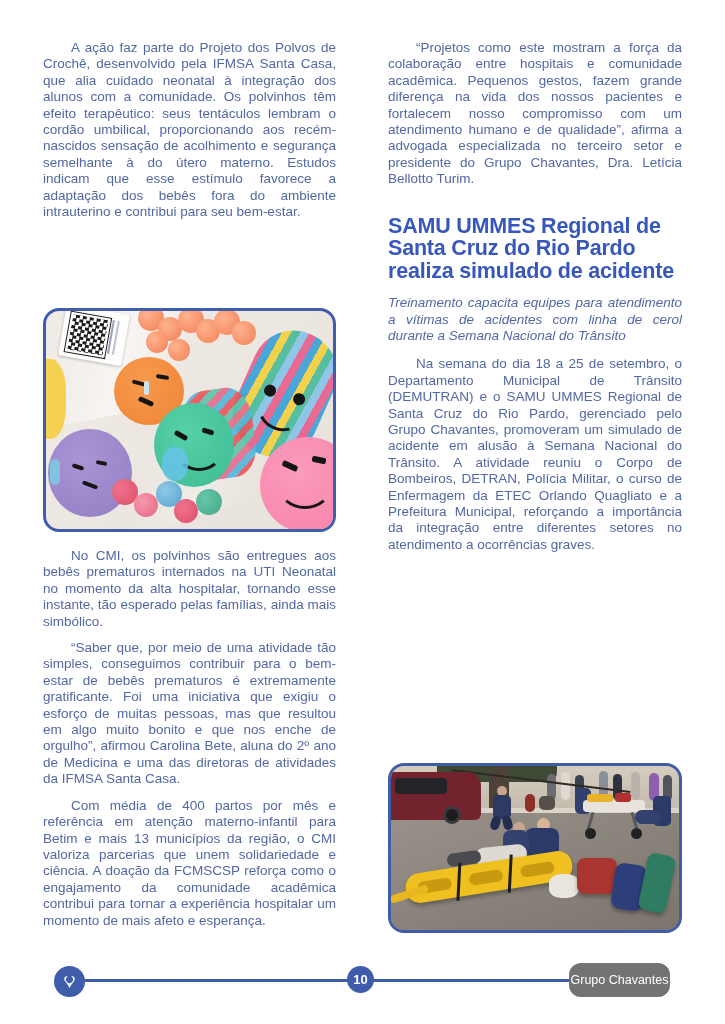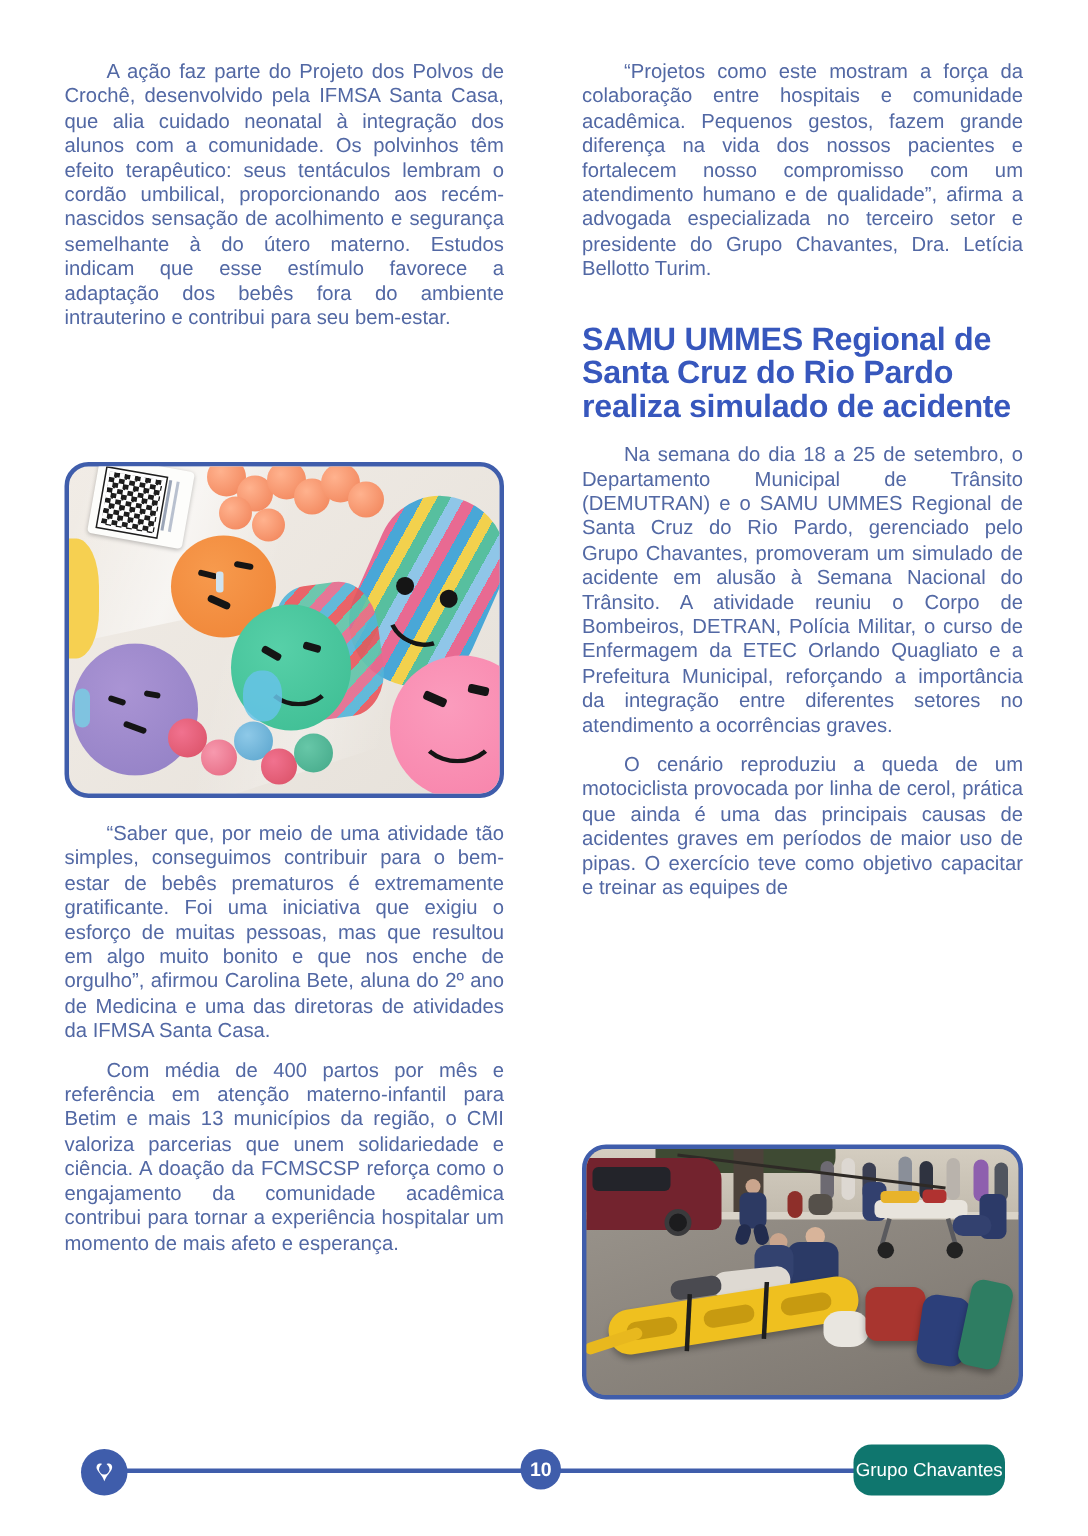--- a/index.html
+++ b/index.html
@@ -29,21 +29,21 @@
   .fig{position:absolute;background:#27355f;border-radius:5px;}
   
   #footer-line{position:absolute;left:70px;top:979px;width:540px;height:3px;background:#3f5dab;border-radius:2px;}
   #footer-logo{position:absolute;left:54px;top:966px;width:31px;height:31px;background:#3f5dab;border-radius:50%;
                display:flex;align-items:center;justify-content:center;}
   #footer-logo .heart{color:#ffffff;font-size:21px;line-height:21px;position:relative;top:-1px;}
   #footer-logo .drop{position:absolute;width:7px;height:7px;background:#3f5dab;
                      border-radius:0 50% 50% 50%;transform:rotate(45deg);top:10px;left:12px;}
   #page-badge{position:absolute;left:347px;top:966px;width:27px;height:27px;background:#3f5dab;border-radius:50%;
               display:flex;align-items:center;justify-content:center;color:#fff;font-size:13px;font-weight:bold;}
-  #brand-button{position:absolute;left:569px;top:963px;width:101px;height:34px;background:#0f766e;border-radius:12px;
+  #brand-button{position:absolute;left:569px;top:963px;width:101px;height:34px;background:#737373;border-radius:12px;
                 display:flex;align-items:center;justify-content:center;color:#fff;font-size:12.5px;}
 </style>
 </head>
 <body>
 
 <div id="page">
 
   <div class="col-left">
     <p class="para indent">A ação faz parte do Projeto dos Polvos de Crochê, desenvolvido pela IFMSA Santa Casa, que alia cuidado neonatal à integração dos alunos com a comunidade. Os polvinhos têm efeito terapêutico: seus tentáculos lembram o cordão umbilical, proporcionando aos recém-nascidos sensação de acolhimento e segurança semelhante à do útero materno. Estudos indicam que esse estímulo favorece a adaptação dos bebês fora do ambiente intrauterino e contribui para seu bem-estar.</p>
   </div>
@@ -114,29 +114,30 @@
 
     <div class="abs round" style="left:214px;top:126px;width:96px;height:96px;
          background:radial-gradient(circle at 40% 35%, #fb9cbd, #f780a8);">
       <div class="octo-face-eye" style="left:22px;top:26px;width:16px;height:6px;transform:rotate(24deg);"></div>
       <div class="octo-face-eye" style="left:52px;top:20px;width:14px;height:6px;transform:rotate(12deg);"></div>
       <div class="smile" style="left:18px;top:26px;width:48px;height:40px;"></div>
     </div>
   </div>
 
   <div class="col-left-bottom">
+    <p class="para indent">No CMI, os polvinhos são entregues aos bebês prematuros internados na UTI Neonatal no momento da alta hospitalar, tornando esse instante, tão esperado pelas famílias, ainda mais simbólico.</p>
     <p class="para indent">“Saber que, por meio de uma atividade tão simples, conseguimos contribuir para o bem-estar de bebês prematuros é extremamente gratificante. Foi uma iniciativa que exigiu o esforço de muitas pessoas, mas que resultou em algo muito bonito e que nos enche de orgulho”, afirmou Carolina Bete, aluna do 2º ano de Medicina e uma das diretoras de atividades da IFMSA Santa Casa.</p>
     <p class="para indent">Com média de 400 partos por mês e referência em atenção materno-infantil para Betim e mais 13 municípios da região, o CMI valoriza parcerias que unem solidariedade e ciência. A doação da FCMSCSP reforça como o engajamento da comunidade acadêmica contribui para tornar a experiência hospitalar um momento de mais afeto e esperança.</p>
   </div>
 
   <div class="col-right">
     <p class="para indent">“Projetos como este mostram a força da colaboração entre hospitais e comunidade acadêmica. Pequenos gestos, fazem grande diferença na vida dos nossos pacientes e fortalecem nosso compromisso com um atendimento humano e de qualidade”, afirma a advogada especializada no terceiro setor e presidente do Grupo Chavantes, Dra. Letícia Bellotto Turim.</p>
     <h2 class="article-title">SAMU UMMES Regional de Santa Cruz do Rio Pardo realiza simulado de acidente</h2>
+    <p class="article-subtitle">Treinamento capacita equipes para atendimento a vítimas de acidentes com linha de cerol durante a Semana Nacional do Trânsito</p>
     <p class="para indent">Na semana do dia 18 a 25 de setembro, o Departamento Municipal de Trânsito (DEMUTRAN) e o SAMU UMMES Regional de Santa Cruz do Rio Pardo, gerenciado pelo Grupo Chavantes, promoveram um simulado de acidente em alusão à Semana Nacional do Trânsito. A atividade reuniu o Corpo de Bombeiros, DETRAN, Polícia Militar, o curso de Enfermagem da ETEC Orlando Quagliato e a Prefeitura Municipal, reforçando a importância da integração entre diferentes setores no atendimento a ocorrências graves.</p>
-    <p class="para indent">O cenário reproduziu a queda de um motociclista provocada por linha de cerol, prática que ainda é uma das principais causas de acidentes graves em períodos de maior uso de pipas. O exercício teve como objetivo capacitar e treinar as equipes de</p>
   </div>
 
   <div id="accident-photo" class="photo">
 
     <div class="abs" style="left:0;top:0;width:288px;height:44px;background:linear-gradient(#d4cdc0,#c2bbae);"></div>
     <div class="abs" style="left:46px;top:0;width:120px;height:16px;background:#3e4a33;border-radius:0 0 10px 10px;"></div>
     <div class="abs" style="left:98px;top:0;width:20px;height:44px;background:#4c423a;"></div>
 
     <div class="fig" style="left:156px;top:8px;width:9px;height:26px;background:#6d6a72;"></div>
     <div class="fig" style="left:170px;top:6px;width:9px;height:28px;background:#ddd8d2;"></div>

